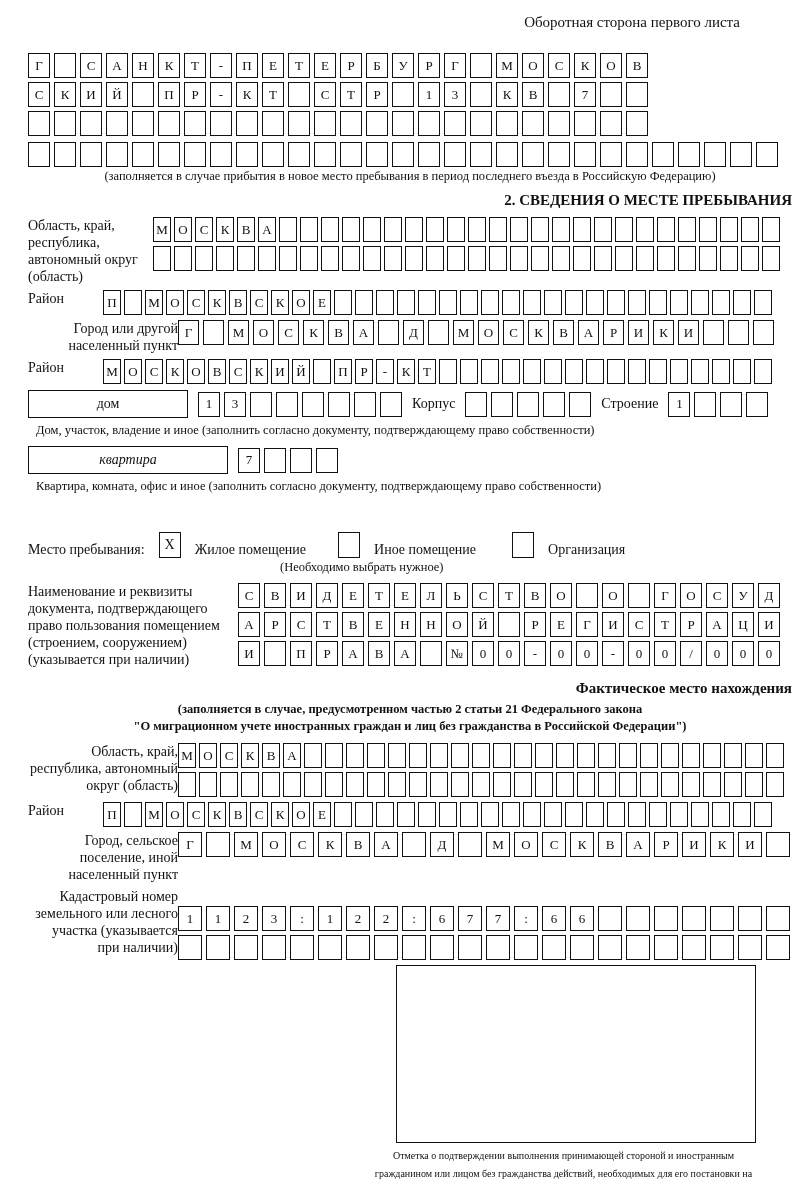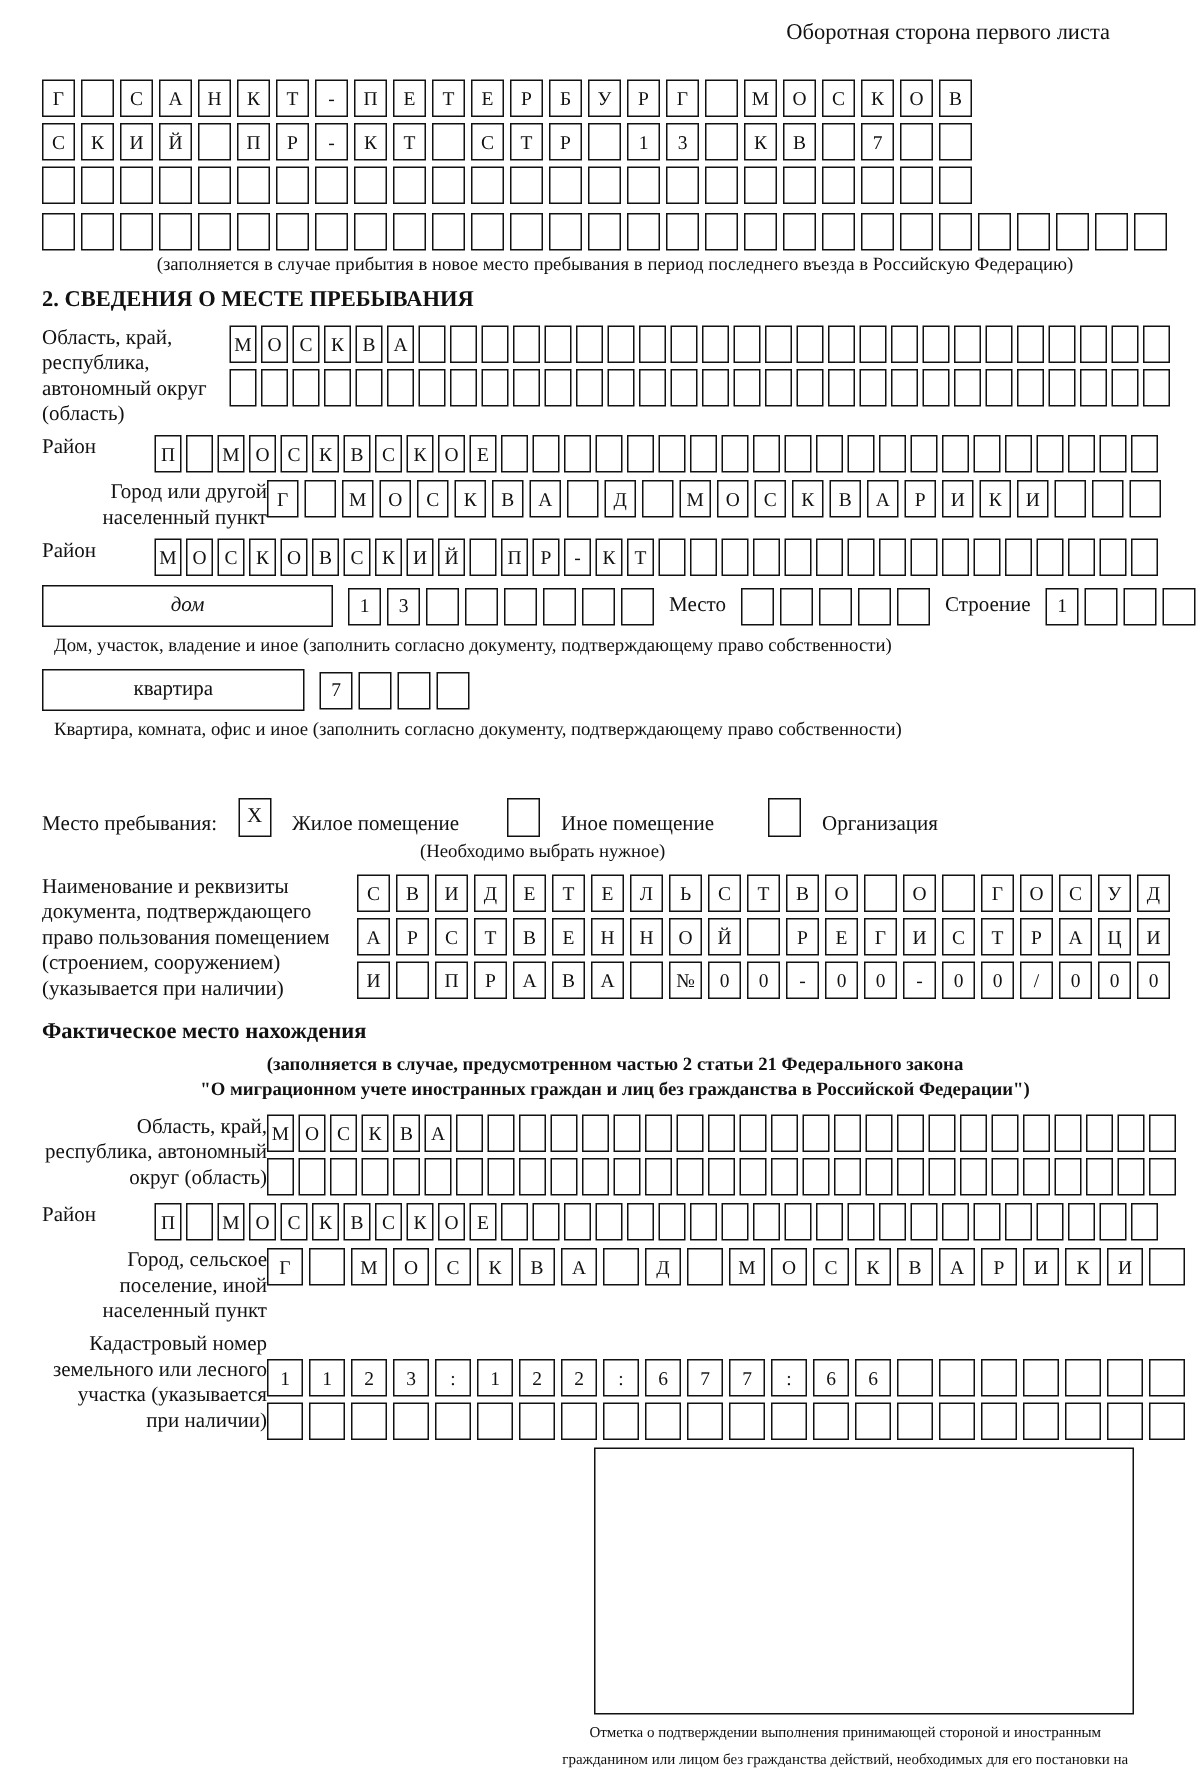--- a/index.html
+++ b/index.html
@@ -20,21 +20,21 @@
     height:25px; border:1.5px solid #111; background:#fff;
     display:inline-flex; align-items:center; justify-content:center;
     font-size:13px; flex-shrink:0;
   }
   .p26 { gap:4px; } .p26 .cell { width:22px; }
   .p21 { gap:3px; } .p21 .cell { width:18px; }
   .p25 { gap:4px; } .p25 .cell { width:21px; }
   .p28 { gap:4px; } .p28 .cell { width:24px; }
 
   .note { font-size:12.5px; text-align:center; margin:2px 0 8px 0; }
-  .sec-header { font-size:15px; font-weight:bold; text-align:left; margin:2px 0 8px 0; }
+  .sec-header { font-size:15px; font-weight:bold; text-align:right; margin:2px 0 8px 0; }
 
   .w144{width:144px;} .w125{width:125px;} .w150{width:150px;text-align:right;} .w75{width:75px;} .w210{width:210px;}
 
   .housebox { border:1.5px solid #111; height:28px; display:flex; align-items:center;
               justify-content:center; font-size:14px; flex-shrink:0; }
   .inline-lbl { font-size:14px; align-self:center; white-space:nowrap; }
   .chkbox { width:22px; height:26px; border:1.6px solid #111; display:inline-flex;
             align-items:center; justify-content:center; font-size:14px; flex-shrink:0; }
   .stay-row { display:flex; align-items:flex-end; gap:14px; font-size:14px; margin:4px 0 2px 0; }
   .stay-note { font-size:12.5px; margin:0 0 8px 252px; }
@@ -337,51 +337,51 @@
       <span class="cell"></span>
       <span class="cell"></span>
       <span class="cell"></span>
       <span class="cell"></span>
       <span class="cell"></span>
       <span class="cell"></span>
     </div>
 </div>
 
 <div class="frow mt6" style="gap:10px;">
-  <div class="housebox" style="width:194px;font-style:italic;">дом</div>
+  <div class="housebox" style="width:160px;">дом</div>
   <div class="cells p26" style="align-self:center;">
       <span class="cell">1</span>
       <span class="cell">3</span>
       <span class="cell"></span>
       <span class="cell"></span>
       <span class="cell"></span>
       <span class="cell"></span>
       <span class="cell"></span>
       <span class="cell"></span>
     </div>
-  <div class="inline-lbl">Место</div>
+  <div class="inline-lbl">Корпус</div>
   <div class="cells p26" style="align-self:center;">
       <span class="cell"></span>
       <span class="cell"></span>
       <span class="cell"></span>
       <span class="cell"></span>
       <span class="cell"></span>
     </div>
   <div class="inline-lbl">Строение</div>
   <div class="cells p26" style="align-self:center;">
       <span class="cell">1</span>
       <span class="cell"></span>
       <span class="cell"></span>
       <span class="cell"></span>
     </div>
 </div>
 <div class="note" style="text-align:left; margin-left:8px;">Дом, участок, владение и иное (заполнить согласно документу, подтверждающему право собственности)</div>
 
 <div class="frow" style="gap:10px;">
-  <div class="housebox" style="width:175px;">квартира</div>
+  <div class="housebox" style="width:200px;font-style:italic;">квартира</div>
   <div class="cells p26" style="align-self:center;">
       <span class="cell">7</span>
       <span class="cell"></span>
       <span class="cell"></span>
       <span class="cell"></span>
     </div>
 </div>
 <div class="note" style="text-align:left; margin-left:8px;">Квартира, комната, офис и иное (заполнить согласно документу, подтверждающему право собственности)</div>
 
 <div class="stay-row">

